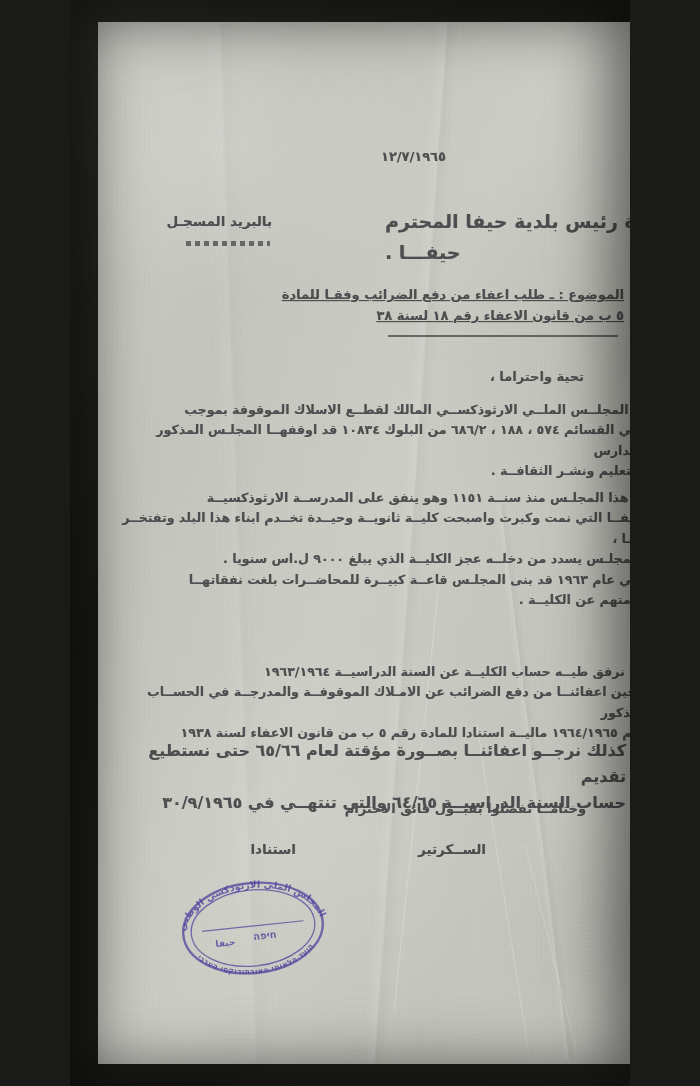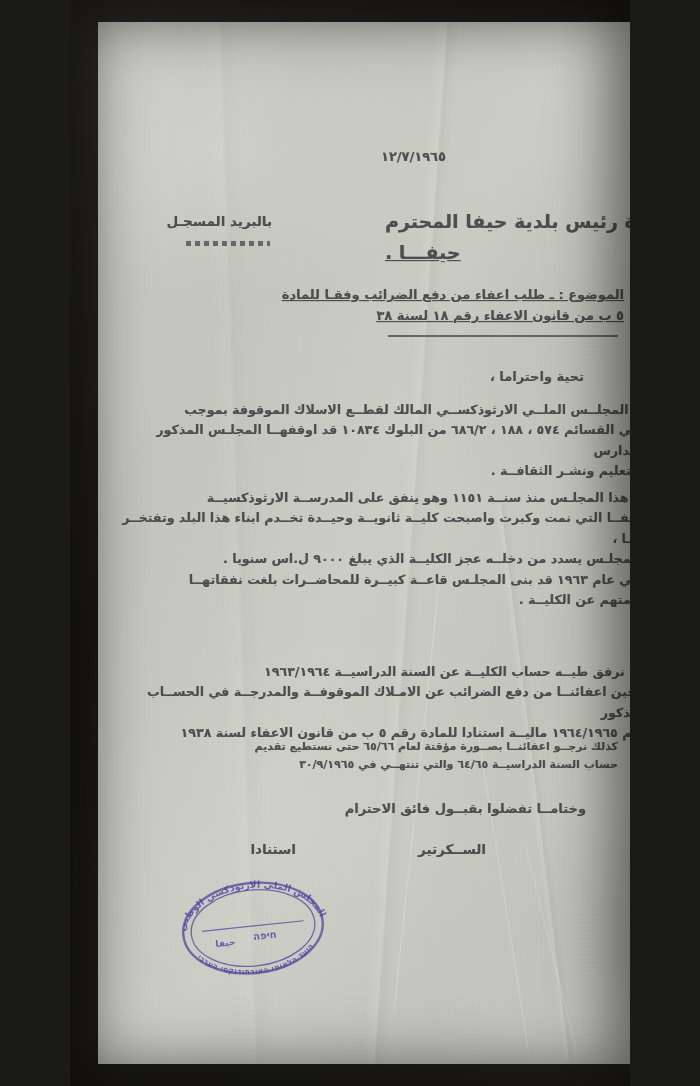--- a/index.html
+++ b/index.html
@@ -119,21 +119,21 @@
     position: absolute;
     direction: rtl;
     font-weight: 700;
     line-height: 1.62;
   }
 
   
   #date-line        { top: 128px; right: 290px; font-size: 13px; letter-spacing: 1px; }
 
   #addressee-blk    { top: 184px; right: 54px;  font-size: 19px; text-align: left; }
-  #addressee-blk .l2 { margin-right: 2px; text-decoration: underline; }
+  #addressee-blk .l2 { margin-right: 2px; }
 
   #registered-mail  { top: 192px; right: 464px; font-size: 13.5px; }
   #registered-dashes{
     position: absolute;
     top: 219px; right: 466px;
     width: 84px; height: 5px;
     background-image: repeating-linear-gradient(
       to right,
       #3a3a3e 0px, #3a3a3e 5px,
       rgba(0,0,0,0) 5px, rgba(0,0,0,0) 9px);
@@ -148,21 +148,21 @@
     background: #34343a;
     opacity: 0.82;
   }
 
   #salutation       { top: 348px; right: 152px; font-size: 13px; }
 
   #para1            { top: 378px; right: 88px;  font-size: 12.6px; }
   #para2            { top: 466px; right: 88px;  font-size: 12.6px; }
   #para3            { top: 548px; right: 88px;  font-size: 12.6px; }
   #para4            { top: 640px; right: 88px;  font-size: 12.6px; padding-left: 25px; }
-  #para5            { top: 716px; right: 118px; font-size: 11px; }
+  #para5            { top: 716px; right: 110px; font-size: 16px; }
 
   #closing          { top: 780px; right: 150px; font-size: 13px; }
 
   #sig-secretary    { top: 820px; right: 250px; font-size: 13.5px; letter-spacing: 2px; }
   #sig-president    { top: 820px; right: 440px; font-size: 13.5px; letter-spacing: 2px; }
 
   
   #stamp {
     position: absolute;
     left: 70px;

